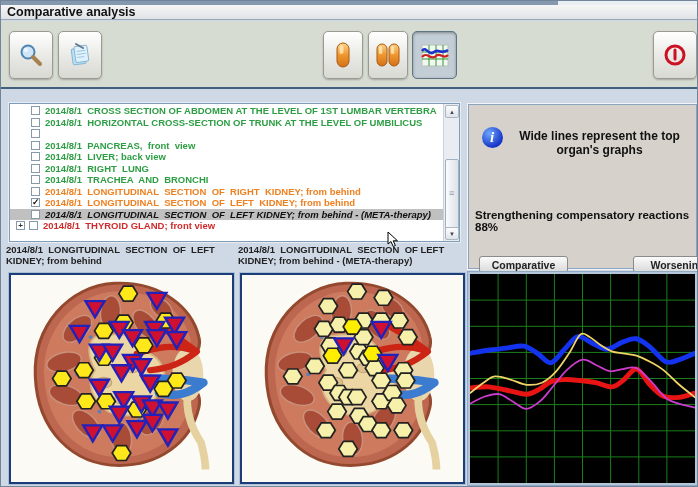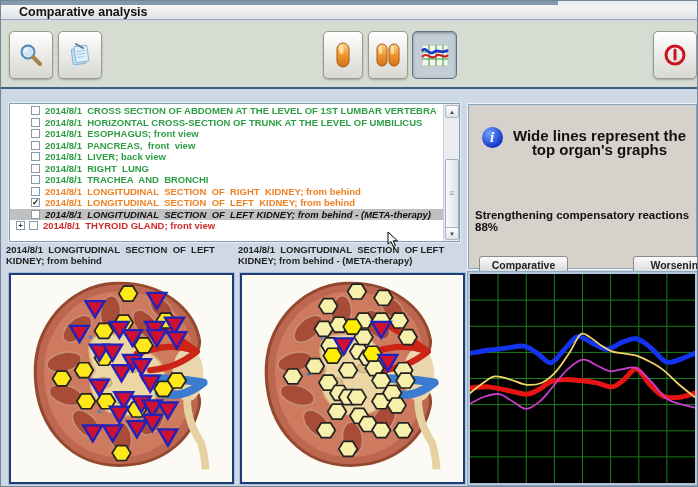--- a/index.html
+++ b/index.html
@@ -4,21 +4,21 @@
 <style>
   * { margin:0; padding:0; box-sizing:border-box; }
   html,body { width:698px; height:487px; font-family:"Liberation Sans", sans-serif; }
   #win { position:relative; width:698px; height:487px; background:#cfd9e6; overflow:hidden; border:1px solid #70849a; }
 
   
   #topstrip { position:absolute; left:0; top:0; width:698px; height:4px; background:#8498ae; }
   #topstrip .lightseg { position:absolute; left:557px; top:0; width:141px; height:4px; background:#e9eef3; }
   #titlebar { position:absolute; left:0; top:4px; width:698px; height:15px;
     background:linear-gradient(#f6f6f6,#dfe2e6); border-bottom:1px solid #98a6b6;
-    font-size:12.5px; font-weight:bold; color:#111; padding-left:18px; line-height:14px; }
+    font-size:12.5px; font-weight:bold; color:#111; padding-left:6px; line-height:14px; }
 
   
   #toolbar { position:absolute; left:0; top:20px; width:698px; height:68px; background:#d7dcd3; border-bottom:2px solid #40607e; }
   .tbtn { position:absolute; top:10px; height:48px; background:linear-gradient(#ffffff,#e6e6e2 60%,#d9d9d4);
     border:1px solid #9a9a92; border-radius:5px; box-shadow:0 1px 2px rgba(0,0,0,.25); cursor:pointer;
     display:flex; align-items:center; justify-content:center; padding:0; }
   .tbtn.pressed { background:#c3cdd5; border-color:#5f7386; box-shadow:inset 0 1px 3px rgba(0,0,0,.35); }
 
   
   #listbox { position:absolute; left:8px; top:102px; width:451px; height:139px; background:#fff;
@@ -57,21 +57,21 @@
   .imgpanel svg { width:100%; height:100%; display:block; }
 
   
   #infopanel { position:absolute; left:467px; top:103px; width:229px; height:165px; background:#d6d2cb;
     border:1px solid #8aa4c0; box-shadow:0 0 0 1px #f2f4f6; }
   #info-row { position:absolute; left:6px; top:22px; width:215px; display:flex; }
   #info-icon { flex:0 0 34px; display:flex; justify-content:center; }
   #info-icon .ball { width:21px; height:21px; border-radius:50%; background:radial-gradient(circle at 35% 30%, #6fa6ff, #1636c8 70%);
     color:#fff; font-family:"Liberation Serif", serif; font-style:italic; font-weight:bold; font-size:15px;
     display:flex; align-items:center; justify-content:center; }
-  #info-msg { flex:1; font-size:15px; font-weight:bold; color:#111; text-align:center; line-height:14px; padding-top:2px; }
+  #info-msg { flex:1; font-size:12px; font-weight:bold; color:#111; text-align:center; line-height:14px; padding-top:2px; }
   #info-status { position:absolute; left:6px; top:104px; width:216px; font-size:11.5px; font-weight:bold; color:#111; }
   .smallbtn { position:absolute; top:151px; width:89px; height:17px; background:linear-gradient(#fbfbfb,#d9d9d9);
     border:1px solid #8a8a8a; border-radius:3px; font-size:10.5px; font-weight:bold; color:#222; cursor:pointer;
     font-family:"Liberation Sans", sans-serif; }
   #btn-improve { left:10px; } #btn-worsen { left:120px;margin-left:44px; }
 
   
   #graphpanel { position:absolute; left:467px; top:271px; width:229px; height:213px; background:#000;
     border:2px solid #b3c6da; box-shadow:0 0 0 1px #8fa9c2; }
   #graphpanel svg { width:100%; height:100%; display:block; }
@@ -150,21 +150,21 @@
         <circle cx="13" cy="13" r="9" fill="none" stroke="#cc1122" stroke-width="3"></circle>
         <line x1="13" y1="8" x2="13" y2="17" stroke="#cc1122" stroke-width="3" stroke-linecap="round"></line>
       </svg>
     </button>
   </div>
 
   <div id="listbox">
     <div id="rows">
         <div class="lrow green"><span class="cbx"></span><span>2014/8/1  CROSS SECTION OF ABDOMEN AT THE LEVEL OF 1ST LUMBAR VERTEBRA</span></div>
         <div class="lrow green"><span class="cbx"></span><span>2014/8/1  HORIZONTAL CROSS-SECTION OF TRUNK AT THE LEVEL OF UMBILICUS</span></div>
-        <div class="lrow green"><span class="cbx"></span><span>2014/8/1  ESOPHAGUS; front view</span></div>
+        <div class="lrow green"><span class="cbx"></span></div>
         <div class="lrow green"><span class="cbx"></span><span>2014/8/1  PANCREAS,  front  view</span></div>
         <div class="lrow green"><span class="cbx"></span><span>2014/8/1  LIVER; back view</span></div>
         <div class="lrow green"><span class="cbx"></span><span>2014/8/1  RIGHT  LUNG</span></div>
         <div class="lrow green"><span class="cbx"></span><span>2014/8/1  TRACHEA  AND  BRONCHI</span></div>
         <div class="lrow orange"><span class="cbx"></span><span>2014/8/1  LONGITUDINAL  SECTION  OF  RIGHT  KIDNEY; from behind</span></div>
         <div class="lrow orange"><span class="cbx checked"></span><span>2014/8/1  LONGITUDINAL  SECTION  OF  LEFT  KIDNEY; from behind</span></div>
         <div class="lrow selected"><span class="cbx"></span><span>2014/8/1  LONGITUDINAL  SECTION  OF  LEFT KIDNEY; from behind - (META-therapy)</span></div>
         <div class="lrow red has-exp"><span class="expander">+</span><span class="cbx"></span><span>2014/8/1  THYROID GLAND; front view</span></div>
       </div>
     <div id="vscroll">

